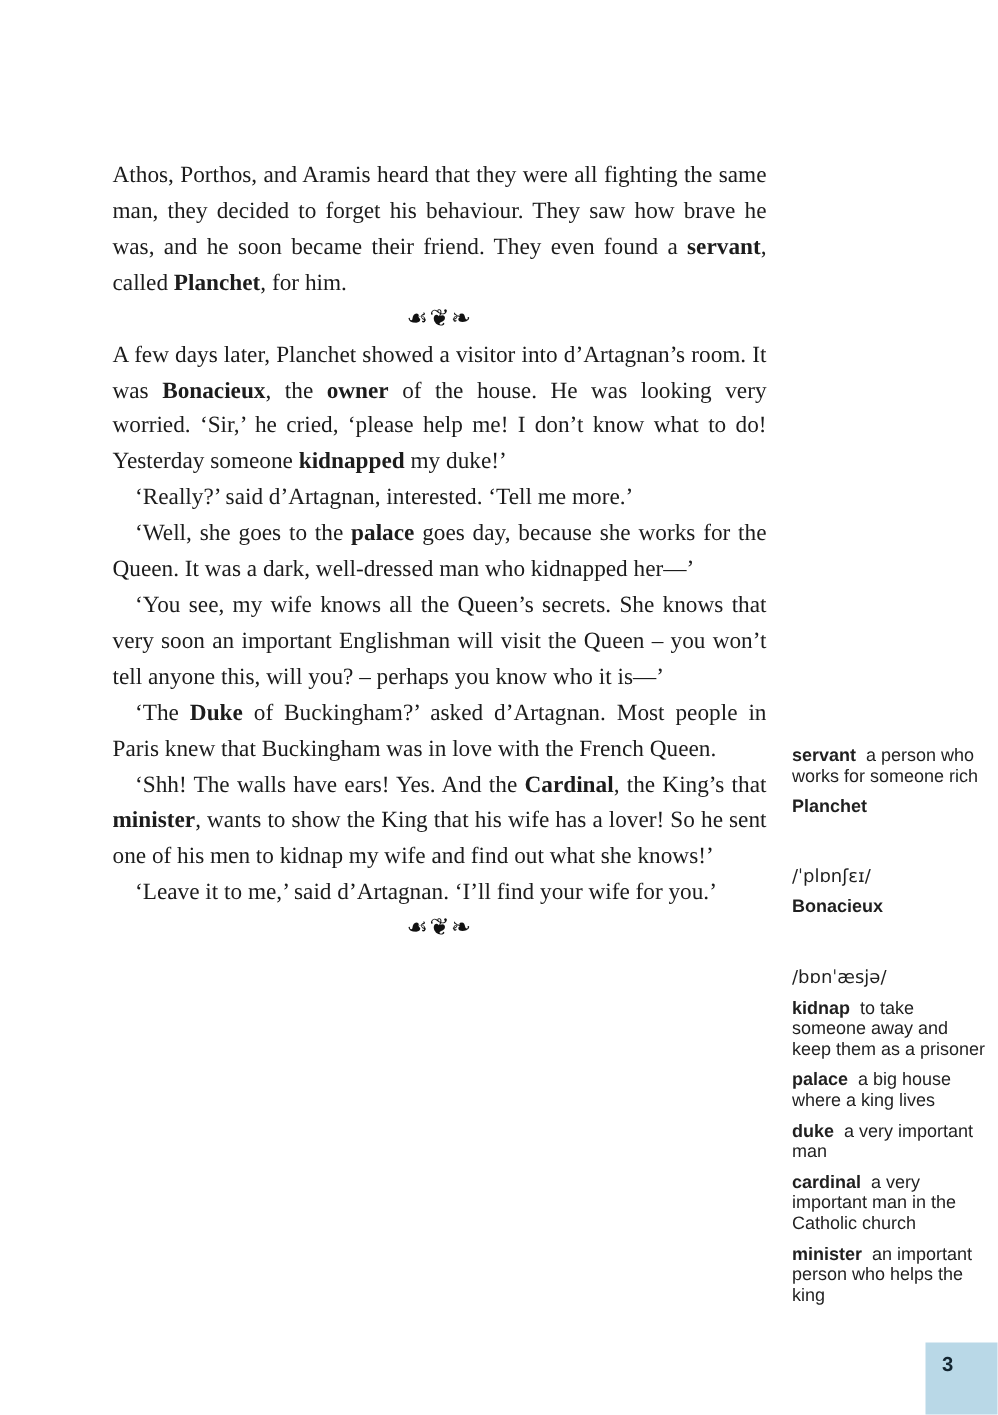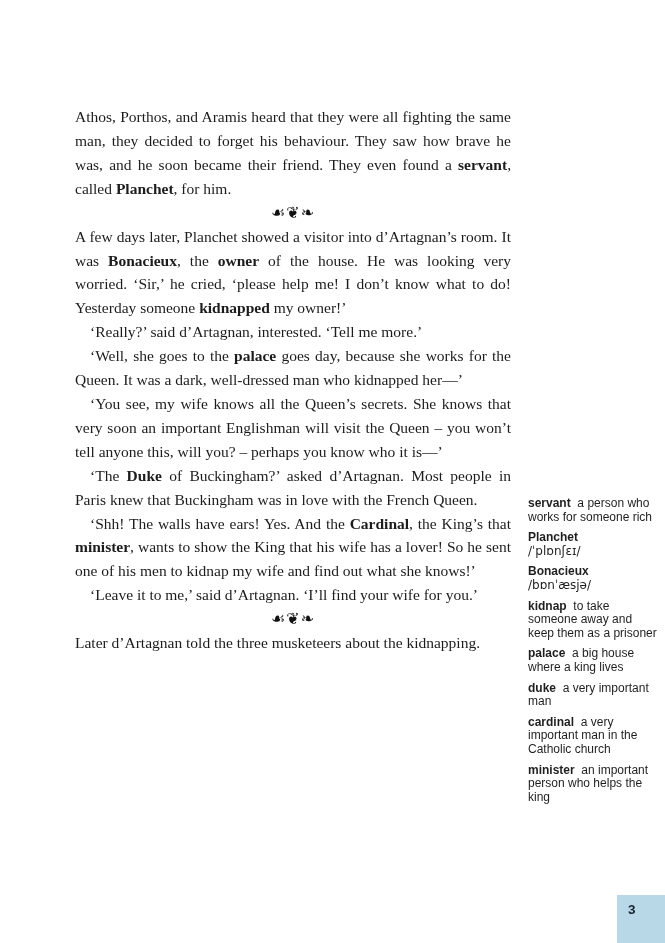--- a/index.html
+++ b/index.html
@@ -35,21 +35,21 @@
     left: 528px; top: 497px;
     width: 132px;
     font-family: "Liberation Sans", sans-serif;
     font-size: 12px;
     line-height: 13.6px;
     color: #1f1f1f;
     text-align: left;
   }
   .gloss-entry { margin-bottom: 7px; }
   .gloss-word { font-weight: bold; }
-  .gloss-phon { font-family: "DejaVu Sans", sans-serif; }
+  .gloss-phon { font-family: "DejaVu Sans", sans-serif; margin-top: 33px; }
   .corner-block {
     position: absolute;
     right: 0; bottom: 0;
     width: 48px; height: 48px;
     background: #b9d8e7;
   }
   .page-number {
     position: absolute;
     left: 11px; top: 7px;
     font-family: "Liberation Sans", sans-serif;
@@ -57,29 +57,28 @@
     font-size: 13.5px;
     color: #122430;
   }
 </style>
 </head>
 <body>
 
 <div class="main-col" id="main-col">
     <p class=""><span>Athos, Porthos, and Aramis heard that they were all fighting the same man, they decided to forget his behaviour. They saw how brave he was, and he soon became their friend. They even found a </span><b>servant</b><span>, called </span><b>Planchet</b><span>, for him.</span></p>
     <div class="ornament-row">☙❦❧</div>
-    <p class=""><span>A few days later, Planchet showed a visitor into d’Artagnan’s room. It was </span><b>Bonacieux</b><span>, the </span><b>owner</b><span> of the house. He was looking very worried. ‘Sir,’ he cried, ‘please help me! I don’t know what to do! Yesterday someone </span><b>kidnapped</b><span> my owner!’</span></p>
+    <p class=""><span>A few days later, Planchet showed a visitor into d’Artagnan’s room. It was </span><b>Bonacieux</b><span>, the </span><b>owner</b><span> of the house. He was looking very worried. ‘Sir,’ he cried, ‘please help me! I don’t know what to do! Yesterday someone </span><b>kidnapped</b><span> my duke!’</span></p>
     <p class="indent"><span>‘Really?’ said d’Artagnan, interested. ‘Tell me more.’</span></p>
     <p class="indent"><span>‘Well, she goes to the </span><b>palace</b><span> goes day, because she works for the Queen. It was a dark, well-dressed man who kidnapped her—’</span></p>
     <p class="indent"><span>‘You see, my wife knows all the Queen’s secrets. She knows that very soon an important Englishman will visit the Queen – you won’t tell anyone this, will you? – perhaps you know who it is—’</span></p>
     <p class="indent"><span>‘The </span><b>Duke</b><span> of Buckingham?’ asked d’Artagnan. Most people in Paris knew that Buckingham was in love with the French Queen.</span></p>
     <p class="indent"><span>‘Shh! The walls have ears! Yes. And the </span><b>Cardinal</b><span>, the King’s that </span><b>minister</b><span>, wants to show the King that his wife has a lover! So he sent one of his men to kidnap my wife and find out what she knows!’</span></p>
     <p class="indent"><span>‘Leave it to me,’ said d’Artagnan. ‘I’ll find your wife for you.’</span></p>
     <div class="ornament-row">☙❦❧</div>
-    <p class=""><span>Later d’Artagnan told the three musketeers about the kidnapping.</span></p>
   </div>
 
 <aside class="glossary" id="glossary">
     <div class="gloss-entry"><span class="gloss-word">servant</span><span>&nbsp; a person who works for someone rich</span></div>
     <div class="gloss-entry"><span class="gloss-word">Planchet</span><div class="gloss-phon">/ˈplɒnʃɛɪ/</div></div>
     <div class="gloss-entry"><span class="gloss-word">Bonacieux</span><div class="gloss-phon">/bɒnˈæsjə/</div></div>
     <div class="gloss-entry"><span class="gloss-word">kidnap</span><span>&nbsp; to take someone away and keep them as a prisoner</span></div>
     <div class="gloss-entry"><span class="gloss-word">palace</span><span>&nbsp; a big house where a king lives</span></div>
     <div class="gloss-entry"><span class="gloss-word">duke</span><span>&nbsp; a very important man</span></div>
     <div class="gloss-entry"><span class="gloss-word">cardinal</span><span>&nbsp; a very important man in the Catholic church</span></div>

